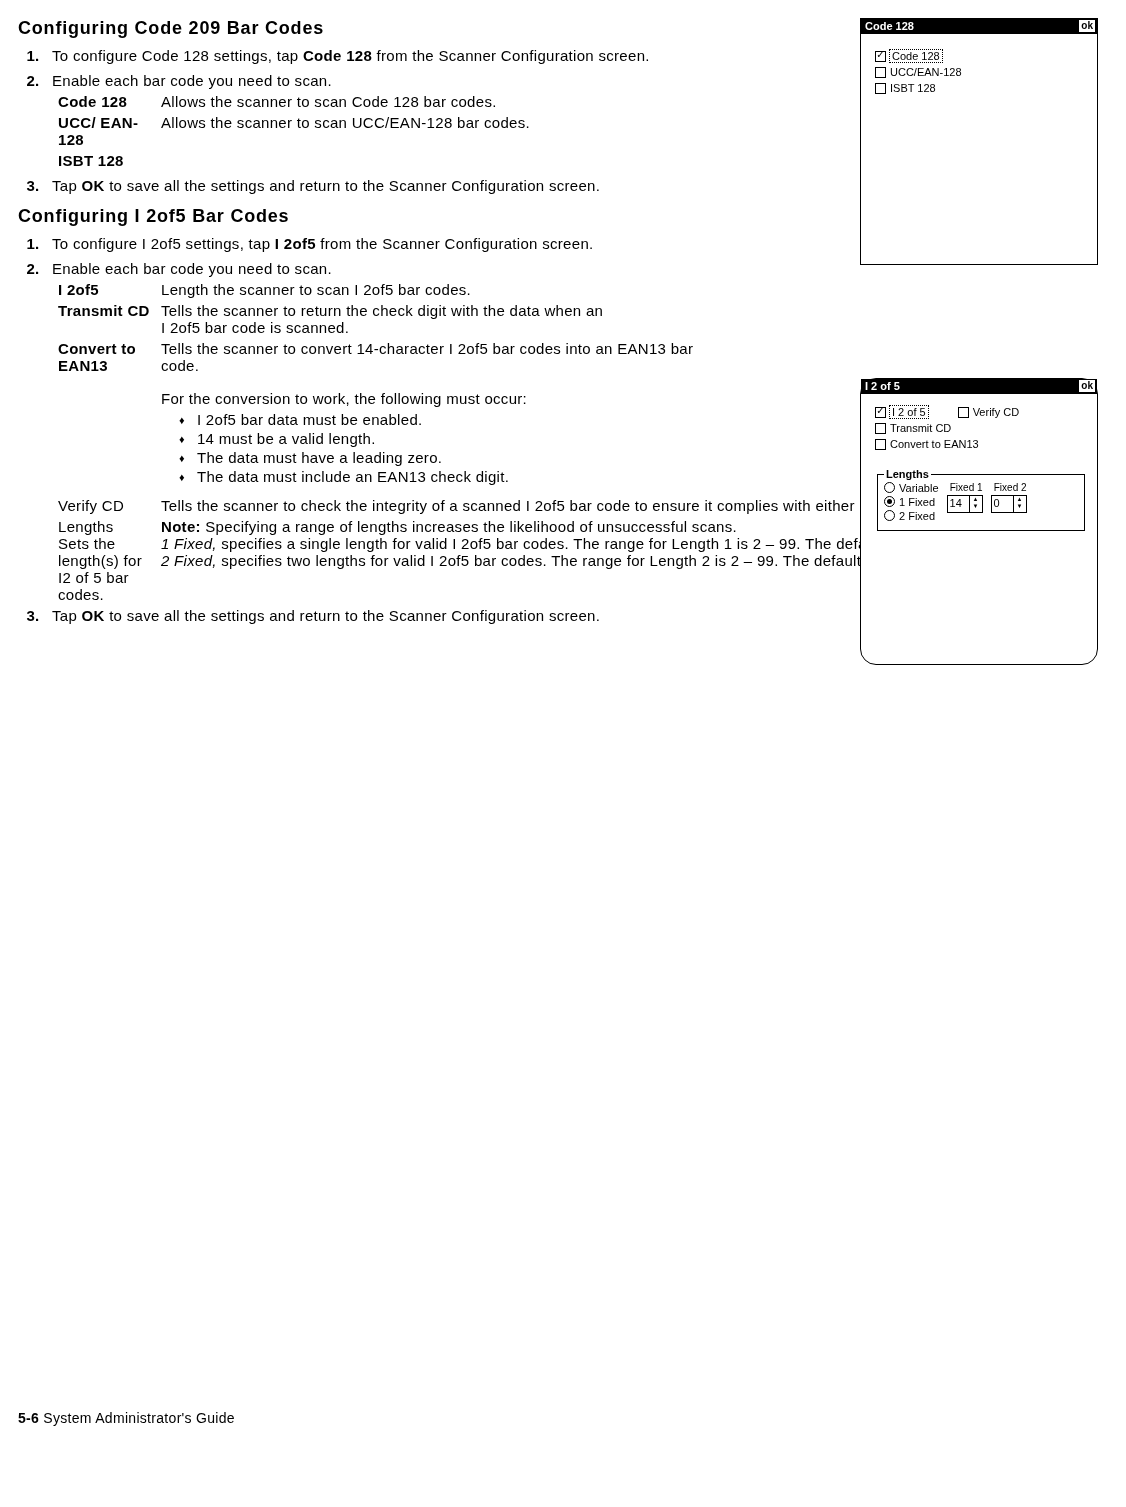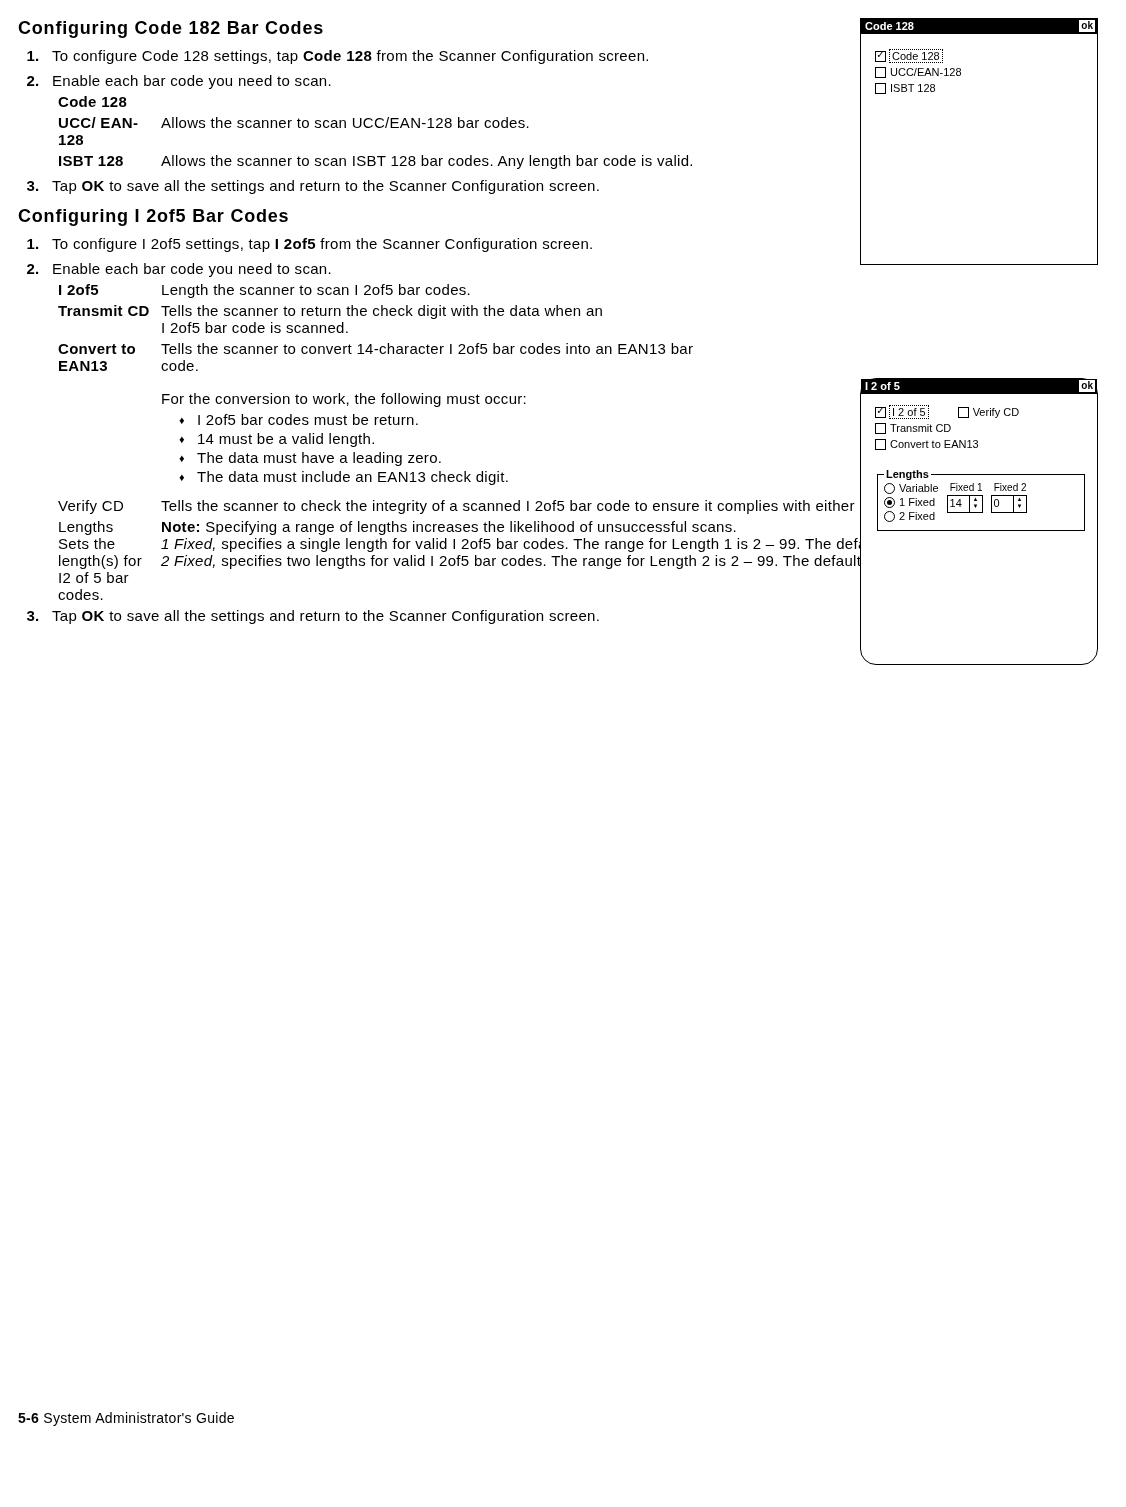--- a/index.html
+++ b/index.html
@@ -120,21 +120,21 @@
   .row2 { display:flex; gap:30px; }
   fieldset.lengths {
     margin: 18px 2px 4px 2px;
     border: 1px solid #000;
     padding: 2px 6px 8px 6px;
     font-size: 11px;
   }
   fieldset.lengths legend { font-weight: bold; font-size:11px; padding:0 2px; }
   .lcols { display:flex; gap:8px; align-items:flex-start; }
   .radiocol { display:flex; flex-direction:column; gap:2px; }
-  .rrow { display:flex; align-items:flex-end; gap:4px; white-space:nowrap;}
+  .rrow { display:flex; align-items:flex-start; gap:4px; white-space:nowrap;}
   .radio {
     width: 11px; height:11px; border:1px solid #000; border-radius:50%;
     display:inline-flex; align-items:center; justify-content:center; box-sizing:border-box;
   }
   .radio.sel::after { content:""; width:5px; height:5px; background:#000; border-radius:50%; }
   .numcol { display:flex; flex-direction:column; align-items:flex-end; gap:2px; font-size:10px;}
   .spin {
     display:flex; align-items:stretch; border:1px solid #000; height:16px; width:34px;
   }
   .spin .val { width:20px; text-align:left; padding-left:2px; font-size:11px; line-height:14px;}
@@ -236,37 +236,37 @@
                   <div>▲</div>
                   <div>▼</div>
                 </span>
             </div>
           </div>
         </div>
       </fieldset>
     </div>
   </div>
 
-  <h3>Configuring Code 182 Bar Codes</h3>
+  <h3>Configuring Code 209 Bar Codes</h3>
   <ol>
     <li class="left-col-1">
       <span>To configure Code 128 settings, tap </span><b>Code 128</b><span> from the Scanner Configuration screen.</span>
     </li>
     <li class="left-col-1">
       <span>Enable each bar code you need to scan.</span>
       <div class="sub-block">
         <div class="lab">Code 128</div>
+        <div class="desc">Allows the scanner to scan Code 128 bar codes.</div>
       </div>
       <div class="sub-block">
         <div class="lab">UCC/ EAN-128</div>
         <div class="desc">Allows the scanner to scan UCC/EAN-128 bar codes.</div>
       </div>
       <div class="sub-block">
         <div class="lab">ISBT 128</div>
-        <div class="desc">Allows the scanner to scan ISBT 128 bar codes.  Any length bar code is valid.</div>
       </div>
     </li>
     <li class="left-col-1">
       <span>Tap </span><b>OK</b><span> to save all the settings and return to the Scanner Configuration screen.</span>
     </li>
   </ol>
 
   <h3>Configuring I 2of5 Bar Codes</h3>
   <ol>
     <li class="left-col-2">
@@ -289,21 +289,21 @@
       <div class="sub-block left-col-2">
         <div class="lab">Convert to EAN13</div>
         <div class="desc">Tells the scanner to convert 14-character I 2of5 bar codes into an EAN13 bar code.</div>
       </div>
 
       <div class="sub-block left-col-2" style="margin-top:16px;">
         <div></div>
         <div>
           <span>For the conversion to work, the following must occur:</span>
           <ul class="diamond">
-            <li>I 2of5 bar codes must be return.</li>
+            <li>I 2of5 bar data must be enabled.</li>
             <li>14 must be a valid length.</li>
             <li>The data must have a leading zero.</li>
             <li>The data must include an EAN13 check digit.</li>
           </ul>
         </div>
       </div>
 
       <div class="sub-block-full">
         <div class="lab">Verify CD</div>
         <div class="desc-full">Tells the scanner to check the integrity of a scanned I 2of5 bar code to ensure it complies with either USS or OPCC standards.</div>

